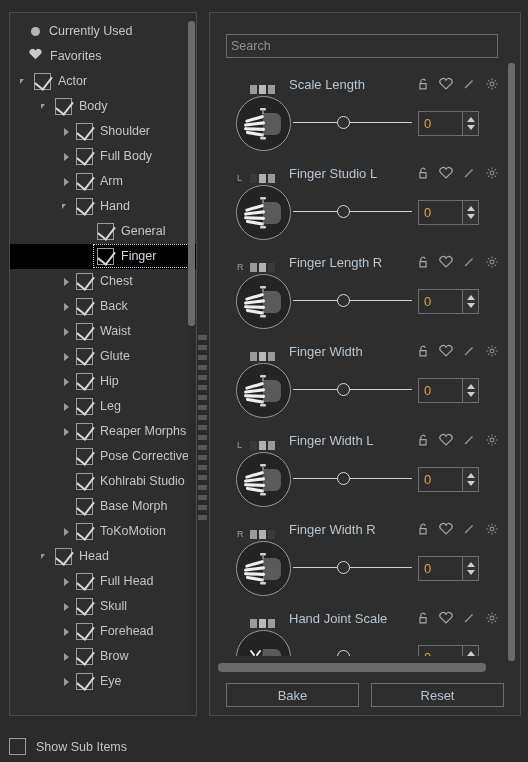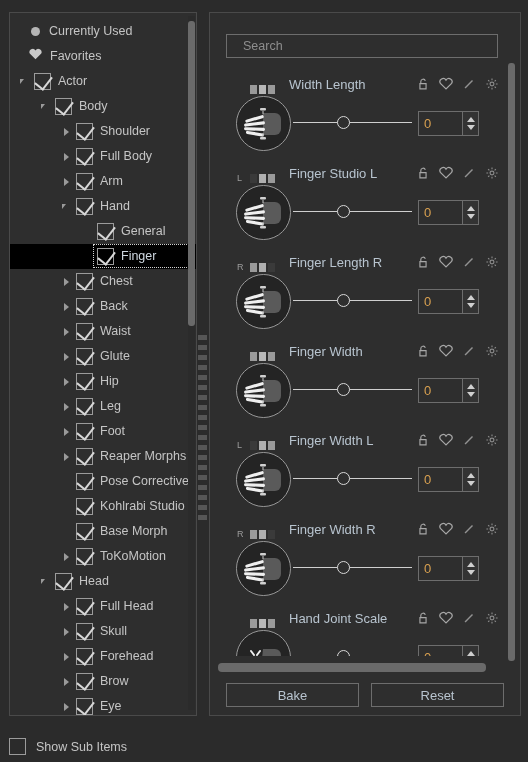--- a/index.html
+++ b/index.html
@@ -78,21 +78,21 @@
 
   
   .param-panel{
     position:absolute;left:209px;top:12px;width:310px;height:702px;
     border:1px solid #4a4a4a;background:#2e2e2e;overflow:hidden;
   }
   .search-box{
     position:absolute;left:16px;top:21px;width:272px;height:24px;
     background:#2e2e2e;border:1px solid #6d6d6d;
     color:#c8c8c8;font-family:"Liberation Sans",sans-serif;font-size:12.5px;
-    padding:0 16px;box-sizing:border-box;outline:none;
+    padding:0 4px;box-sizing:border-box;outline:none;
   }
   .search-box::placeholder{color:#8e8e8e;}
 
   .param-clip{
     position:absolute;left:5px;top:55px;width:288px;height:588px;overflow:hidden;
   }
   .param-list{position:absolute;left:0;top:0;width:288px;}
 
   .prow{position:relative;height:89px;}
   .pmarker{position:absolute;left:22px;top:16px;height:11px;display:flex;align-items:center;}
@@ -252,26 +252,20 @@
             <span class="indent" style="width: 50px;"></span>
             <span class="arrow-closed"></span>
             <span class="cbx checked"></span>
             <span class="tlabel">Hip</span>
           </div>
           <div class="trow">
             <span class="indent" style="width: 50px;"></span>
             <span class="arrow-closed"></span>
             <span class="cbx checked"></span>
             <span class="tlabel">Leg</span>
-          </div>
-          <div class="trow">
-            <span class="indent" style="width: 50px;"></span>
-            <span class="arrow-closed"></span>
-            <span class="cbx checked"></span>
-            <span class="tlabel">Foot</span>
           </div>
           <div class="trow">
             <span class="indent" style="width: 50px;"></span>
             <span class="arrow-closed"></span>
             <span class="cbx checked"></span>
             <span class="tlabel">Reaper Morphs</span>
           </div>
           <div class="trow">
             <span class="indent" style="width: 50px;"></span>
             <span class="arrow-none"></span>
@@ -364,21 +358,21 @@
 
     <input class="search-box" type="text" placeholder="Search" style="">
 
     <div class="param-clip">
       <div class="param-list" id="param-list">
           <div class="prow">
             <div class="pmarker">
               <span class="side"></span>
               <span class="segbar"><span style="background: rgb(154, 154, 154);"></span><span style="background: rgb(184, 184, 184);"></span><span style="background: rgb(154, 154, 154);"></span></span>
             </div>
-            <div class="plabel">Width Length</div>
+            <div class="plabel">Scale Length</div>
             <div class="picons">
               <span><svg class="ic" viewBox="0 0 16 16">
                   <path d="M4.5 7.5h7v6h-7z" fill="none" stroke="#c2c2c2" stroke-width="1.3"></path>
                   <path d="M5.5 7.5V5.2A2.6 2.6 0 0 1 10.6 4.4" fill="none" stroke="#c2c2c2" stroke-width="1.3"></path>
                 </svg></span>
               <span><svg class="ic" viewBox="0 0 16 16">
                   <path d="M8 13.6 1.6 7.3a3.6 3.6 0 0 1 6.4-3.8 3.6 3.6 0 0 1 6.4 3.8Z" fill="none" stroke="#c2c2c2" stroke-width="1.4"></path>
                 </svg></span>
               <span><svg class="ic" viewBox="0 0 16 16">
                   <path d="M3.5 12.5 12 4" stroke="#a8a8a8" stroke-width="1.6"></path>

